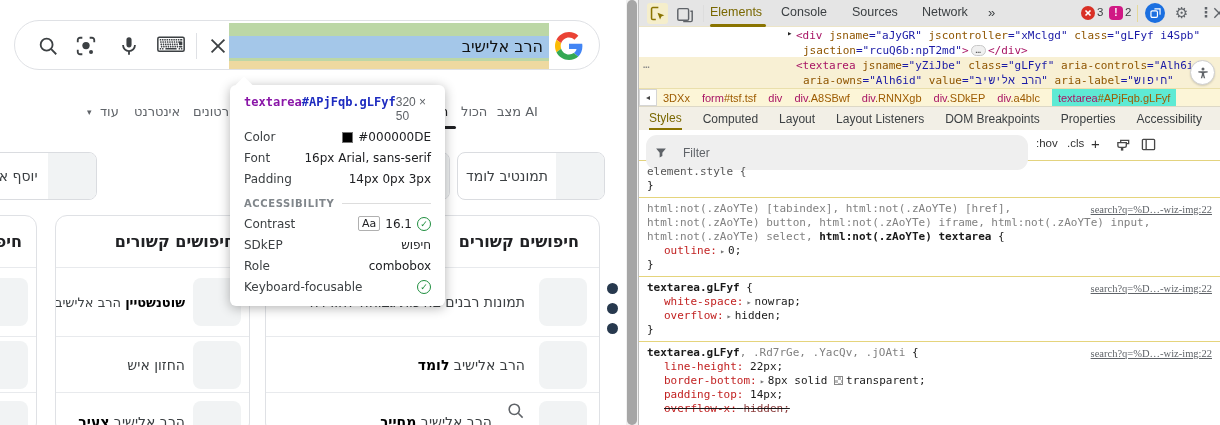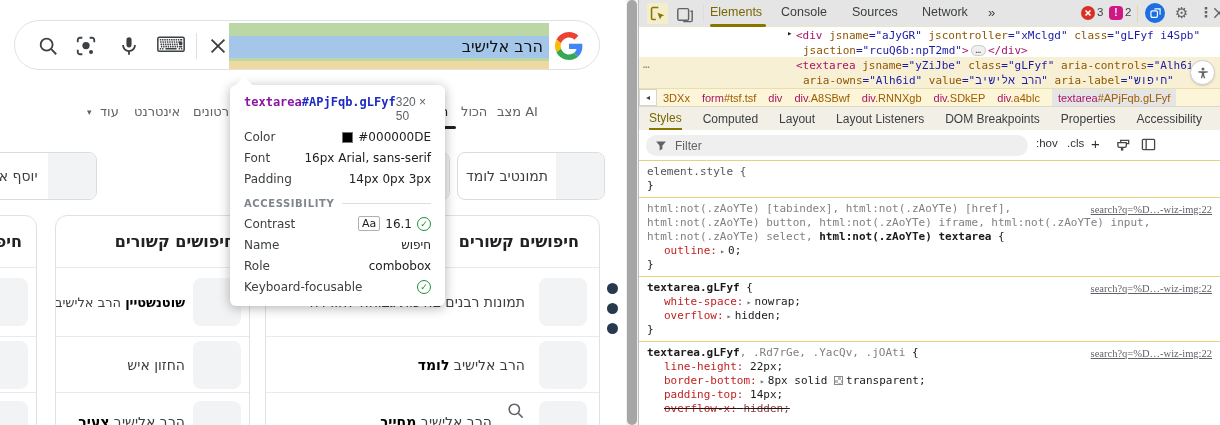--- a/index.html
+++ b/index.html
@@ -73,30 +73,30 @@
               line-height:9px;font-size:9px;color:#555;vertical-align:1px;margin:0 2px}
   .a11y{position:absolute;right:5px;top:33px;width:25px;height:25px;border-radius:50%;background:#fff;border:1px solid #cfcfcf;
         box-shadow:0 1px 2px rgba(0,0,0,.15);display:flex;align-items:center;justify-content:center;color:#5f6368}
 
   .crumbs{position:absolute;left:0;top:88px;right:0;height:18px;background:#fcf5d7;border-top:1px solid #eadfab}
   .crumbnav{position:absolute;left:0;top:0;width:18px;height:17px;background:#fff;border:1px solid #d5d5d5;
             font-size:8px;color:#444;text-align:center;line-height:16px}
   .crumblist{position:absolute;left:24px;right:0;top:0;height:17px;display:flex;gap:12px;align-items:center;
              font-size:11px;white-space:nowrap;overflow:hidden}
   .ct{color:#a81464}.cs{color:#9d5b00}
-  .crumb-sel{background:#e5e5e5;padding:16px 6px;border-radius:5px}
+  .crumb-sel{background:#5eead4;padding:16px 6px;border-radius:5px}
 
   .subtabs{position:absolute;left:0;top:106px;right:0;height:24px;background:#f2efe6;border-top:1px solid #ddd8c6;
            display:flex;gap:21px;align-items:stretch;padding-left:10px;font-size:12px;color:#3c4043}
   .stab{display:flex;align-items:center}
   .stab.active{color:#796700;border-bottom:2.5px solid #8a7400}
 
   .filterbar{position:absolute;left:0;top:130px;right:0;height:31px;background:#fff;border-bottom:1px solid #e3d37f}
-  .fpill{position:absolute;left:7px;top:5px;width:382px;height:21px;background:#efefef;border-radius:11px;
-         display:flex;align-items:center;gap:6px;padding:0 9px}
+  .fpill{position:absolute;left:7px;top:5px;width:382px;height:35px;background:#efefef;border-radius:11px;
+         display:flex;align-items:center;gap:14px;padding:0 9px}
   .fpill input{flex:1;border:none;background:transparent;outline:none;font-size:12px;color:#333;font-family:inherit}
   .fpill input::placeholder{color:#5f6368}
   .fico{position:absolute;top:7px;font-size:11.5px;color:#333}
   .fsvg{position:absolute;color:#474747}
 
   .styles{position:absolute;left:0;top:161px;right:0;bottom:0;overflow:hidden;
           font-family:"DejaVu Sans Mono","Liberation Mono",monospace;font-size:11px;line-height:14px;color:#1a1a1a}
   .sec{position:relative;padding:4px 8px;border-bottom:1px solid #e5d47c}
   .lnk{position:absolute;right:8px;top:5px;color:#5f6368;text-decoration:underline;font-size:10.5px;
        font-family:Liberation Serif, serif}
@@ -450,21 +450,21 @@
     </div>
     <div class="trow">
       <span class="tlabel">Contrast</span>
       <span class="tval">
           <span class="aabox">Aa</span>
           <span>16.1</span>
           <span class="okcheck">✓</span>
         </span>
     </div>
     <div class="trow">
-      <span class="tlabel">Name</span>
+      <span class="tlabel">SDkEP</span>
       <span class="tval rtl">חיפוש</span>
     </div>
     <div class="trow">
       <span class="tlabel">Role</span>
       <span class="tval">combobox</span>
     </div>
     <div class="trow">
       <span class="tlabel">Keyboard-focusable</span>
       <span class="tval">
           <span class="okcheck">✓</span>

